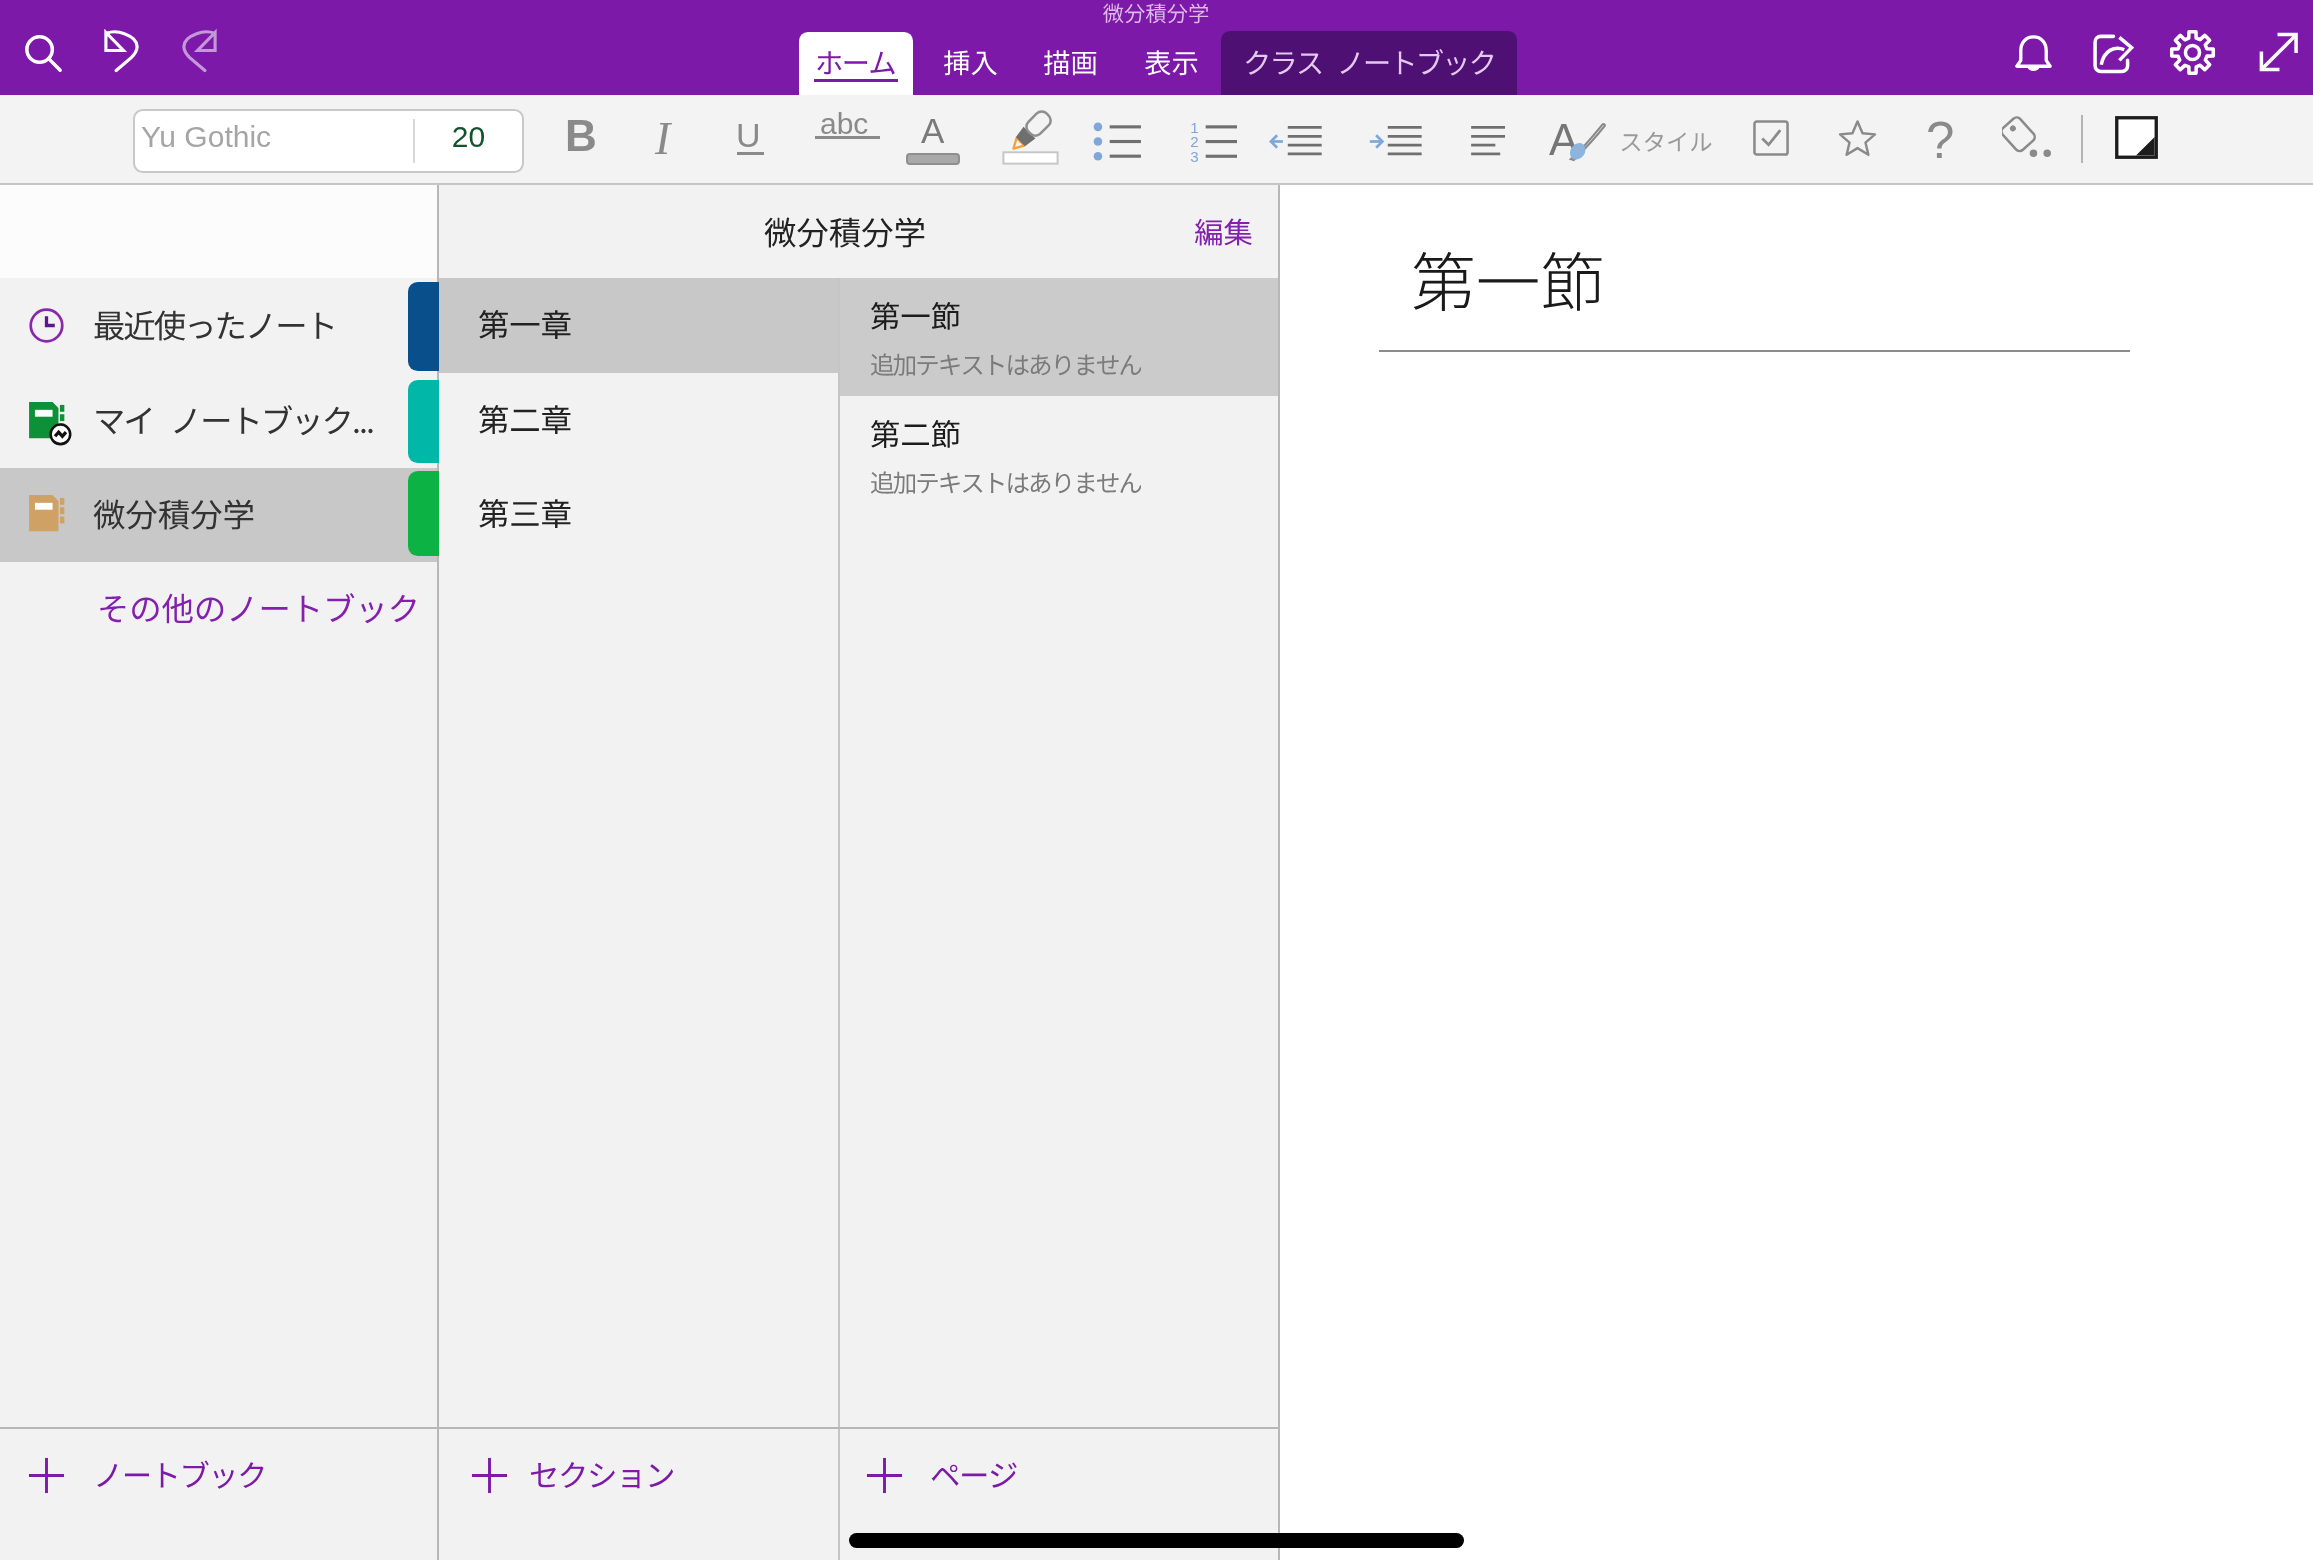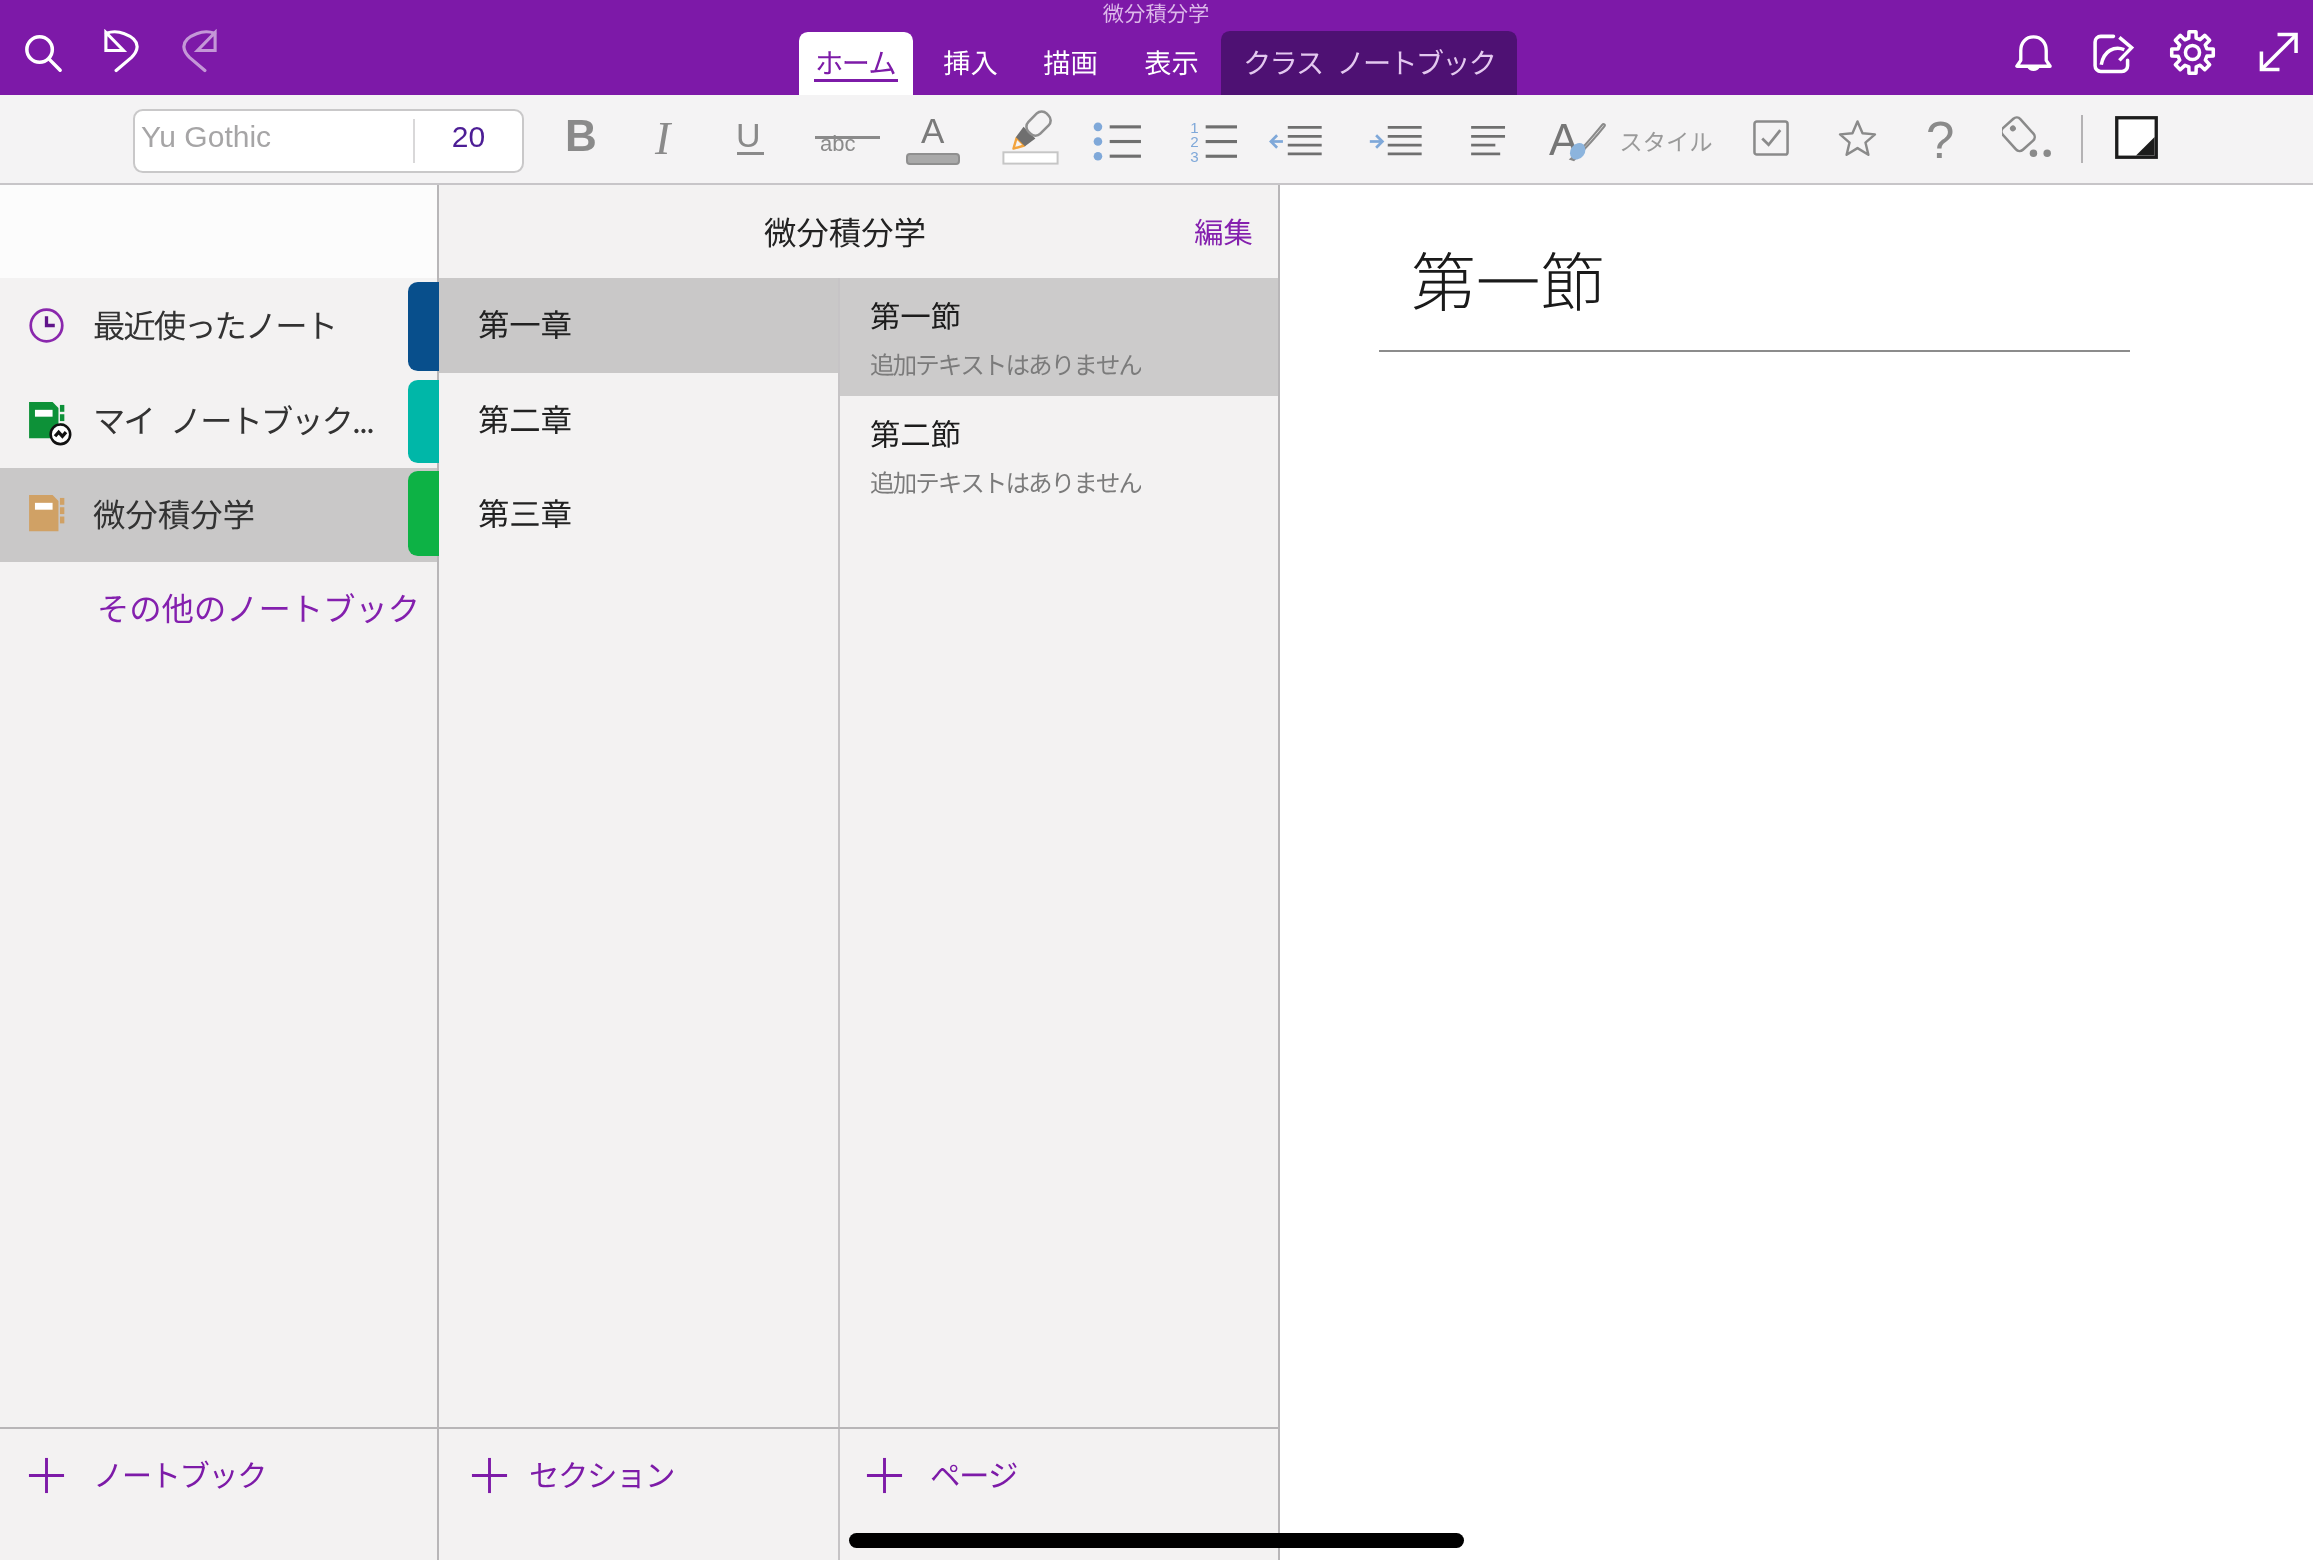--- a/index.html
+++ b/index.html
@@ -68,26 +68,26 @@
     </g>
   </svg>
 <svg class="t" style="left:2258px;top:31px" width="41" height="41" viewBox="0 0 42 42">
 <line x1="4.5" y1="38.5" x2="38" y2="5" stroke="#fff" stroke-width="3.6"></line>
 <path d="M 20 3.5 L 39 3.5 L 39 22.5" fill="none" stroke="#fff" stroke-width="3.6"></path>
 <path d="M 22 39.5 L 3.5 39.5 L 3.5 21" fill="none" stroke="#fff" stroke-width="3.6"></path>
   </svg>
 <div class="abs" style="left:133px;top:109px;width:391px;height:64px;background:#fff;border:2px solid #c9c8c9;border-radius:9.8px;box-sizing:border-box"></div>
 <div class="abs" style="left:413px;top:119px;width:2px;height:44px;background:#d9d8d9"></div>
 <div class="abs t2" style="left:141px;top:122px;font-size:30px;color:#a6a5a6">Yu Gothic</div>
-<div class="abs t2" style="left:446px;top:122px;width:45px;text-align:center;font-size:30px;color:#4c1d95">20</div>
+<div class="abs t2" style="left:446px;top:122px;width:45px;text-align:center;font-size:30px;color:#14532d">20</div>
 <div class="abs t2" style="left:565px;top:114px;font-size:44px;font-weight:bold;color:#8a8a8a">B</div>
 <div class="abs t2" style="left:655px;top:116px;font-size:46px;font-style:italic;font-family:'Liberation Serif',serif;color:#8a8a8a">I</div>
 <div class="abs t2" style="left:736px;top:118px;font-size:34px;color:#8a8a8a">U</div>
 <div class="abs" style="left:737px;top:152px;width:27.4px;height:2.9px;background:#8a8a8a"></div>
-<div class="abs t2" style="left:820px;top:133px;font-size:22px;color:#8a8a8a">abc</div>
+<div class="abs t2" style="left:820px;top:109px;font-size:30px;color:#8a8a8a">abc</div>
 <div class="abs" style="left:815px;top:136px;width:65px;height:2.9px;background:#8a8a8a"></div>
 <div class="abs t2" style="left:921px;top:113px;font-size:35px;color:#7a7a7a">A</div>
 <div class="abs" style="left:906px;top:153px;width:54px;height:11.8px;background:#a9a9a9;border:2px solid #8f8f8f;border-radius:3.9px;box-sizing:border-box"></div>
 <svg class="t" style="left:995px;top:106px" width="71" height="65" viewBox="0 0 72 66">
 <g transform="translate(18,44) rotate(-45)">
 <path d="M 1 0 L 11 -5.5 L 11 5.5 Z" fill="none" stroke="#f2a33c" stroke-width="2.4" stroke-linejoin="round"></path>
 <path d="M 11 -6.5 L 24 -8.5 L 24 8.5 L 11 6.5 Z" fill="#6f6f6f"></path>
 <rect x="24" y="-8.5" width="26" height="17" rx="7" fill="none" stroke="#8f8f8f" stroke-width="2.6"></rect>
     </g>
 <rect x="8.5" y="47" width="55" height="11.5" fill="#fff" stroke="#c6c6c6" stroke-width="2"></rect>

